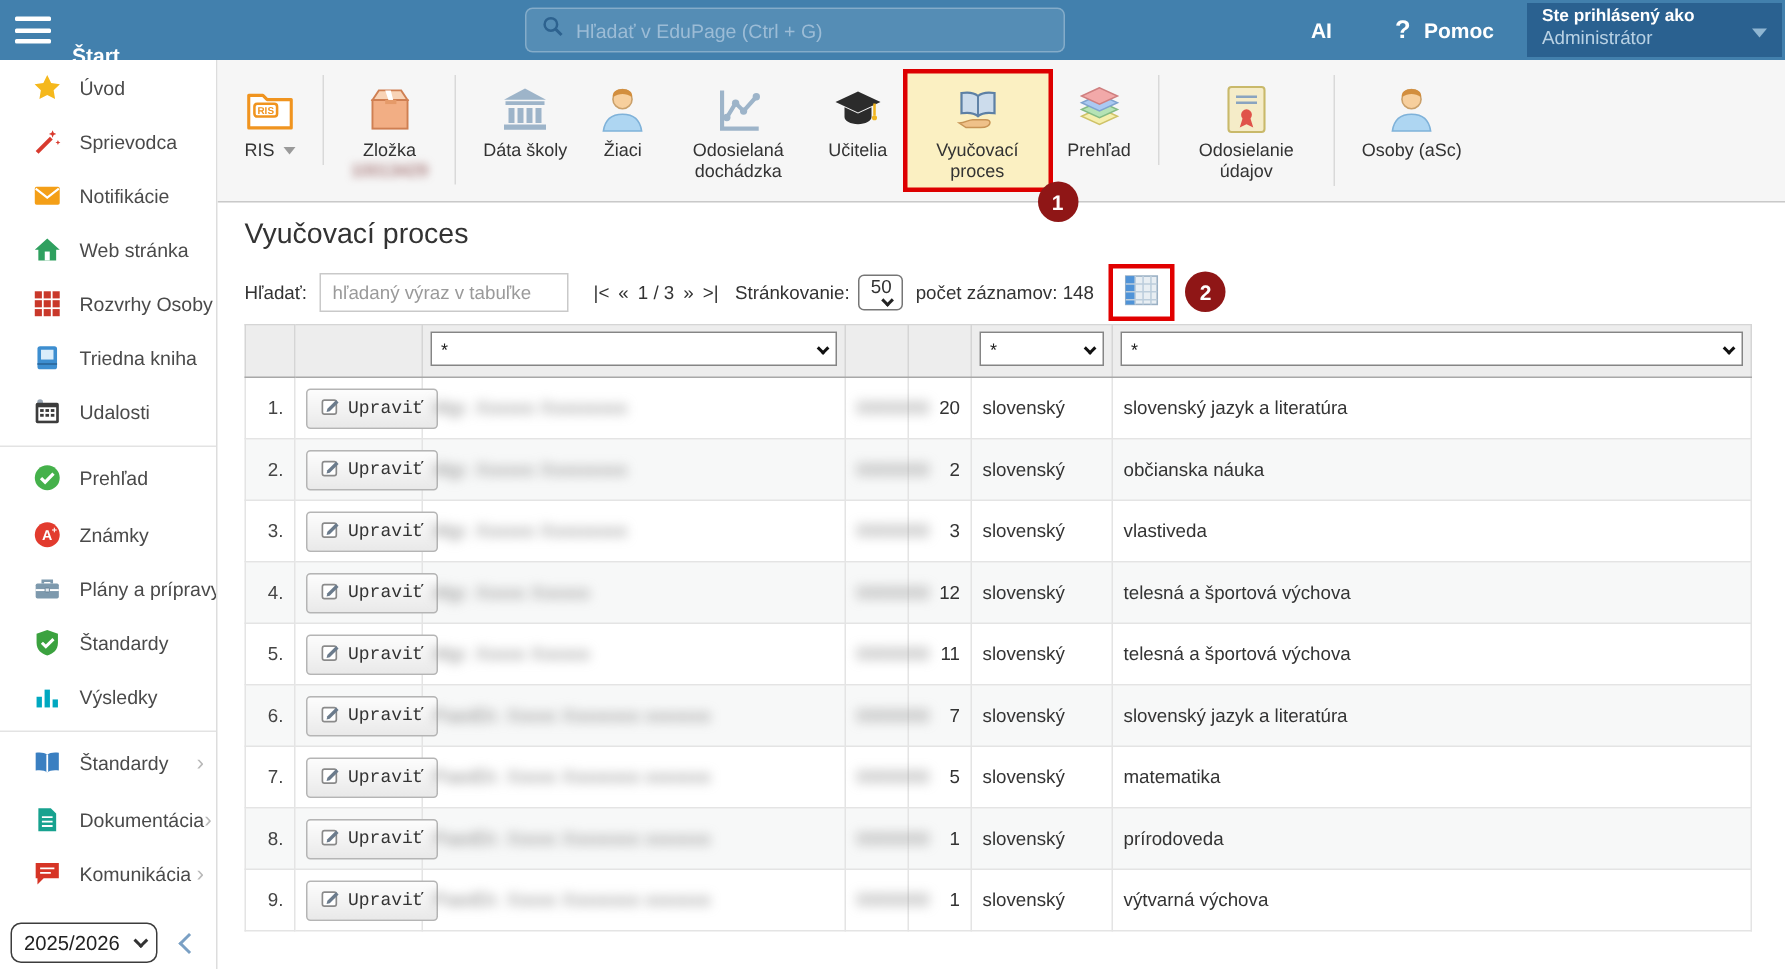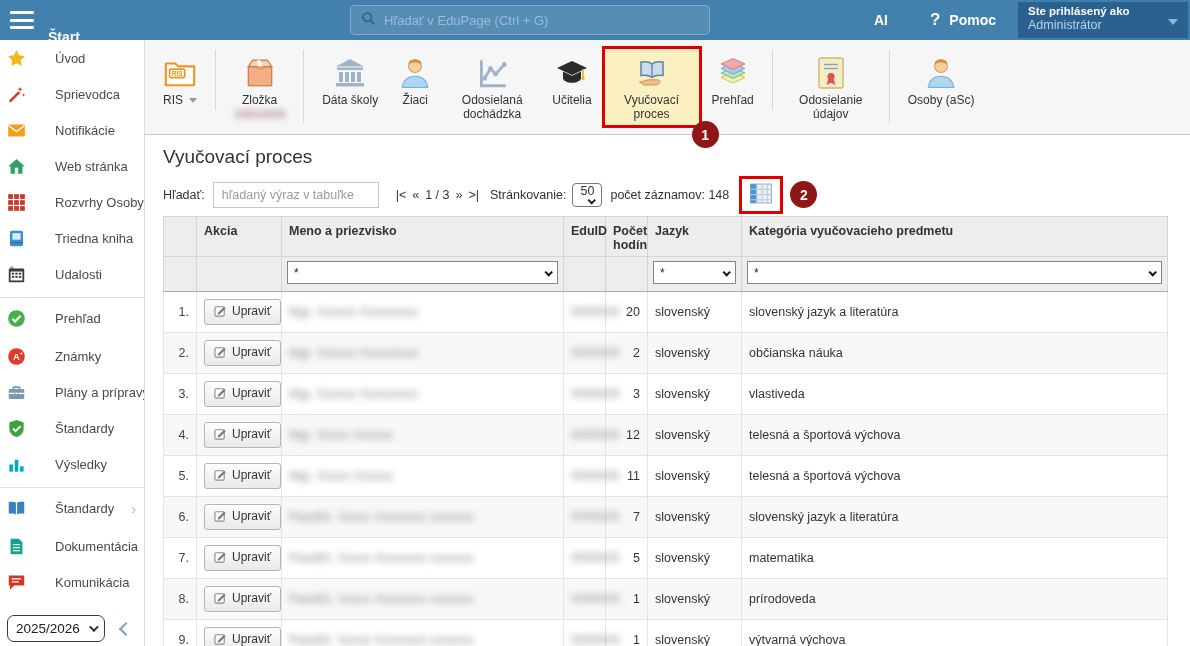--- a/index.html
+++ b/index.html
@@ -24,21 +24,21 @@
   .userbox .role-label { font-size:11.5px; font-weight:bold; color:#fff; }
   .userbox .role-value { font-size:12.5px; color:#b9d2e4; margin-top:1px; }
   .userbox .caret { position:absolute; right:10px; top:17px; width:0; height:0; border-left:5px solid transparent; border-right:5px solid transparent; border-top:6px solid #8fb6d2; }
 
   
   .app-body { display:flex; height:606px; }
   .sidebar { width:145px; background:#fff; border-right:1px solid #ddd; position:relative; flex:0 0 145px; overflow:hidden; }
   .content { flex:1; display:flex; flex-direction:column; background:#fff; overflow:hidden; }
 
   
-  .side-item { height:36px; display:flex; align-items:center; padding-left:7px; cursor:pointer;gap:17px; }
+  .side-item { height:36px; display:flex; align-items:center; padding-left:22px; cursor:pointer; }
   .side-item.divider-before { border-top:1px solid #e3e3e3; margin-top:5px; padding-top:0; height:41px; }
   .side-item .s-icon { width:19px; height:19px; flex:0 0 auto; display:flex; }
   .side-item .s-icon svg { width:100%; height:100%; }
   .side-item .s-label { font-size:13px; color:#4a4a4a; margin-left:12px; white-space:nowrap; }
   .side-item .s-chevron { margin-left:auto; margin-right:8px; color:#b9b9b9; font-size:15px; }
   .side-footer { position:absolute; left:7px; bottom:4px; display:flex; align-items:center; z-index:5; }
   .year-select { background:#fff; border:1.5px solid #3c3c3c; border-radius:7px; height:27px; min-width:93px; display:flex; align-items:center; justify-content:center; font-size:13.5px; color:#222; padding:0 8px; cursor:pointer; }
   .year-select .sel-caret { width:7px; height:7px; border-right:2px solid #333; border-bottom:2px solid #333; transform:rotate(45deg) translateY(-2px); margin-left:9px; }
   .collapse-chevron { margin-left:16px; width:10px; height:10px; border-left:2.5px solid #7aa0c4; border-bottom:2.5px solid #7aa0c4; transform:rotate(45deg); cursor:pointer; }
 
@@ -81,21 +81,21 @@
   .grid th, .grid td { border:1px solid #e4e4e4; font-size:12.5px; padding:4px 7px; }
   .grid thead th { background:#ededed; border-color:#d5d5d5; text-align:left; vertical-align:top; font-size:12.5px; font-weight:bold; padding-top:7px; }
   .grid thead tr.filter-row td { background:#ededed; border-color:#d5d5d5; border-bottom:1px solid #a8a8a8; padding:4px 5px 7px; }
   .fake-select { background:#fff; border:1px solid #858585; height:23px; display:flex; align-items:center; padding:0 6px; cursor:pointer; }
   .fake-select .val { font-size:12px; color:#222; }
   .fake-select .sel-caret { margin-left:auto; width:6px; height:6px; border-right:2px solid #111; border-bottom:2px solid #111; transform:rotate(45deg) translateY(-1px); }
   .grid tbody tr { height:41px; }
   .grid tbody tr:nth-child(even) { background:#f7f8f8; }
   .c-num { text-align:right; color:#444; }
   .c-hours { text-align:right; }
-  .edit-btn { display:inline-flex; align-items:flex-start; background:linear-gradient(#fdfdfd,#e9e9e9); border:1px solid #b5b5b5; border-radius:3px; padding:4px 9px; font-size:12px; color:#333; cursor:pointer; font-family:Liberation Sans, sans-serif; }
+  .edit-btn { display:inline-flex; align-items:center; background:linear-gradient(#fdfdfd,#e9e9e9); border:1px solid #b5b5b5; border-radius:3px; padding:4px 9px; font-size:12px; color:#333; cursor:pointer; font-family:Liberation Mono, monospace; }
   .edit-btn svg { width:13px; height:13px; margin-right:5px; }
   .blur-text { filter:blur(3.5px); color:#8a8a8a; user-select:none; }
 </style>
 </head>
 <body>
 
 <div class="topbar">
   <div class="hamburger">
       <span></span>
       <span></span>
@@ -558,29 +558,20 @@
         <colgroup>
           <col style="width:33px">
             <col style="width:85px">
             <col style="width:282px">
           <col style="width:42px">
             <col style="width:42px">
             <col style="width:94px">
             <col>
         </colgroup>
         <thead>
-          <tr>
-            <th></th>
-            <th>Akcia</th>
-            <th>Meno a priezvisko</th>
-            <th>EduID</th>
-            <th>Počet hodín</th>
-            <th>Jazyk</th>
-            <th>Kategória vyučovacieho predmetu</th>
-          </tr>
           <tr class="filter-row">
             <td></td>
             <td></td>
             <td>
               <div class="fake-select">
                 <span class="val">*</span>
                 <span class="sel-caret"></span>
               </div>
             </td>
             <td></td>

